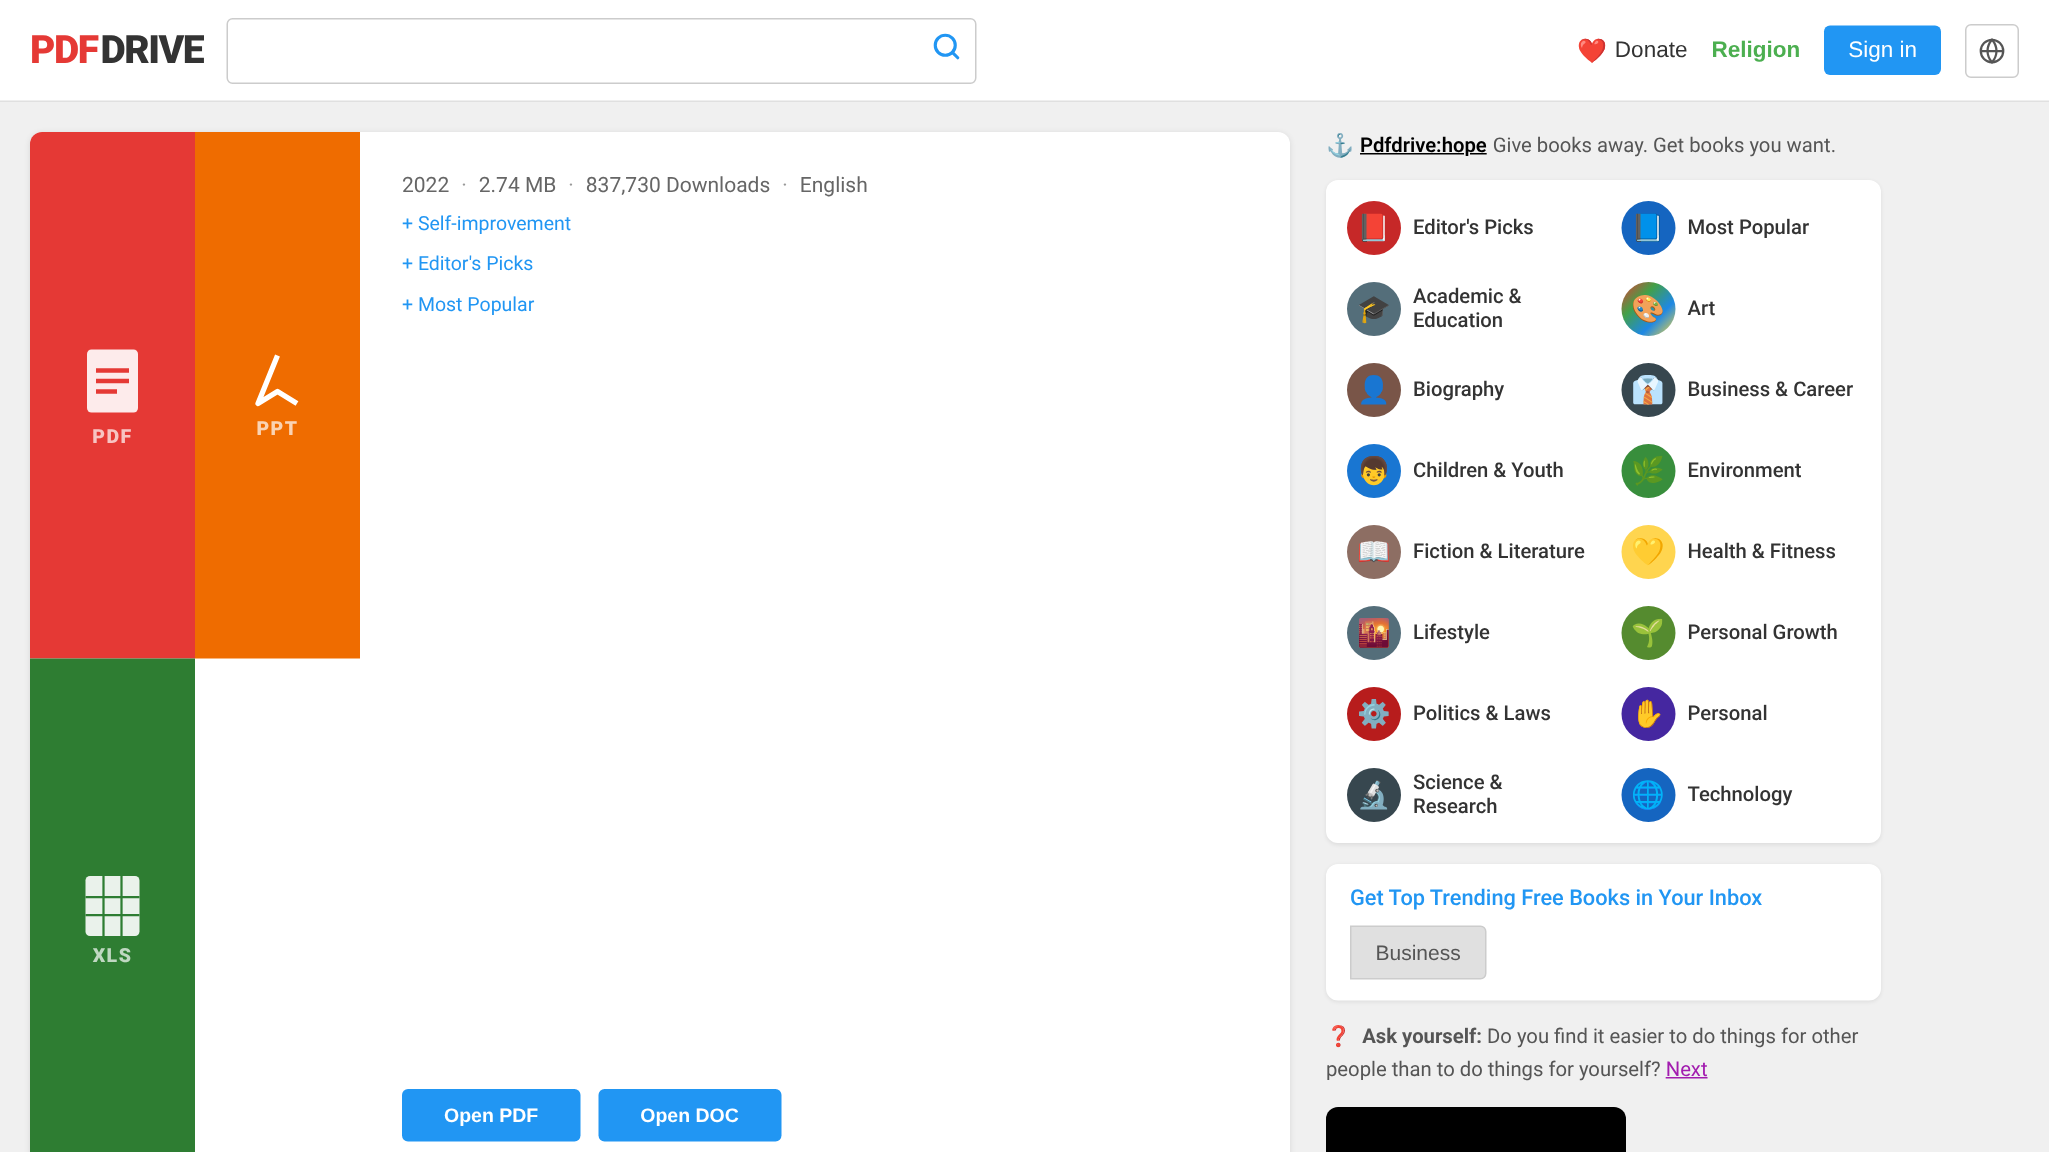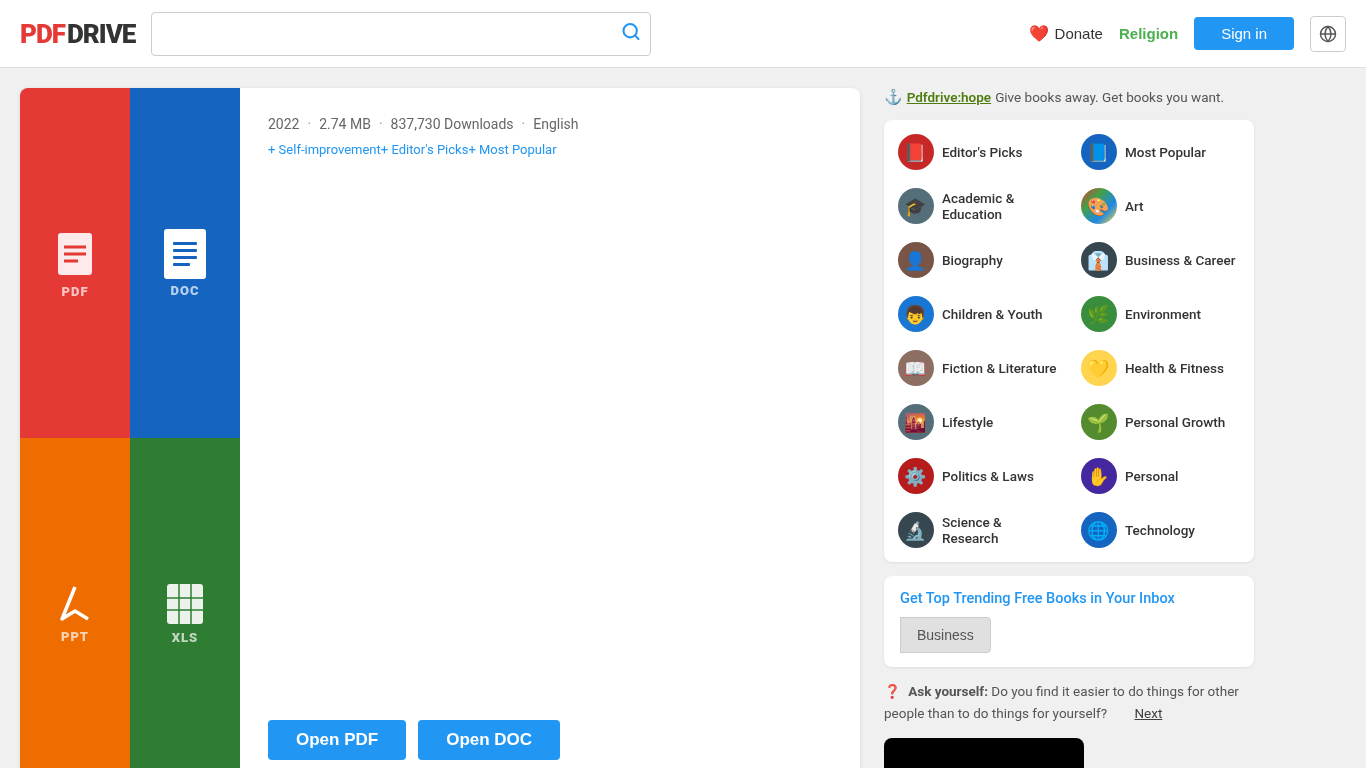--- a/index.html
+++ b/index.html
@@ -81,21 +81,21 @@
       font-size: 15px;
       background: none;
       border: none;
       cursor: pointer;
     }
     .signin-btn {
       background: #2196f3;
       color: #fff;
       border: none;
       border-radius: 4px;
-      padding: 8px 27px;
+      padding: 8px 16px;
       font-size: 15px;
       font-weight: 500;
       cursor: pointer;
     }
     .globe-btn {
       width: 36px;
       height: 36px;
       border: 1.5px solid #ccc;
       border-radius: 4px;
       background: none;
@@ -175,39 +175,41 @@
     .book-meta {
       display: flex;
       gap: 8px;
       font-size: 14px;
       color: #666;
       align-items: center;
     }
     .book-meta .dot { color: #999; }
     .book-tags {
       display: flex;
+      gap: 12px;
       flex-wrap: wrap;
+      flex-direction: column;
     }
     .book-tag {
       font-size: 13px;
       color: #2196f3;
       cursor: pointer;
       text-decoration: none;
     }
     .book-tag::before { content: '+ '; }
     .book-actions {
       display: flex;
       gap: 12px;
       margin-top: auto;
       padding-top: 16px;
     }
     .open-btn {
       padding: 10px 28px;
       border-radius: 4px;
-      font-size: 17px;
+      font-size: 13px;
       font-weight: 600;
       cursor: pointer;
       border: none;
       background: #2196f3;
       color: #fff;
     }
     
     .sidebar {
       width: 370px;
       min-width: 370px;
@@ -215,21 +217,21 @@
       flex-direction: column;
       gap: 14px;
     }
     .hope-bar {
       font-size: 13.5px;
       color: #555;
       display: flex;
       align-items: center;
       gap: 4px;
     }
-    .hope-link { color: #4d7c0f; font-weight: 600; }
+    .hope-link { color: #000000; font-weight: 600; }
     .categories-grid {
       display: grid;
       grid-template-columns: 1fr 1fr;
       gap: 2px 4px;
       background: #fff;
       border-radius: 8px;
       padding: 6px 4px;
       box-shadow: 0 1px 3px rgba(0,0,0,0.08);
     }
     .cat-item {
@@ -293,21 +295,21 @@
       border-radius: 0 4px 4px 0;
       padding: 9px 16px;
       font-size: 14px;
       cursor: pointer;
       color: #555;
       font-weight: 500;
     }
     
     .ask-section { font-size: 13.5px; color: #555; line-height: 1.6; }
     .ask-bold { font-weight: 700; }
-    .ask-link { color: #404040; cursor: pointer; margin-left: 24px; }
+    .ask-link { color: #a21caf; cursor: pointer; }
     
     .google-play {
       background: #000;
       border-radius: 8px;
       padding: 10px 16px;
       display: flex;
       align-items: center;
       gap: 12px;
       width: 200px;
       cursor: pointer;
@@ -359,29 +361,20 @@
           <svg width="38" height="46" viewBox="0 0 38 46">
             <rect x="2" y="2" width="34" height="42" rx="3" fill="white" opacity="0.9"></rect>
             <line x1="8" y1="16" x2="30" y2="16" stroke="#e53935" stroke-width="3"></line>
             <line x1="8" y1="23" x2="30" y2="23" stroke="#e53935" stroke-width="3"></line>
             <line x1="8" y1="30" x2="22" y2="30" stroke="#e53935" stroke-width="3"></line>
           </svg>
         </div>
         <span class="cover-label">PDF</span>
       </div>
 
-      <div class="cover-tile doc">
-        <div style="width:42px;height:50px;background:#fff;border-radius:3px;display:flex;flex-direction:column;align-items:center;justify-content:center;gap:4px;padding:6px;">
-          <div style="height:3px;background:#1565c0;width:80%;border-radius:1px;"></div>
-          <div style="height:3px;background:#1565c0;width:80%;border-radius:1px;"></div>
-          <div style="height:3px;background:#1565c0;width:80%;border-radius:1px;"></div>
-          <div style="height:3px;background:#1565c0;width:55%;border-radius:1px;align-self:flex-start;margin-left:10%;"></div>
-        </div>
-        <span class="cover-label">DOC</span>
-      </div>
 
       <div class="cover-tile ppt">
         <svg width="42" height="42" viewBox="0 0 42 42">
           <polyline points="21,4 8,36 21,28 34,36" fill="none" stroke="white" stroke-width="3.5" stroke-linejoin="round"></polyline>
         </svg>
         <span class="cover-label">PPT</span>
       </div>
 
       <div class="cover-tile xls">
         <svg width="40" height="44" viewBox="0 0 40 44">

